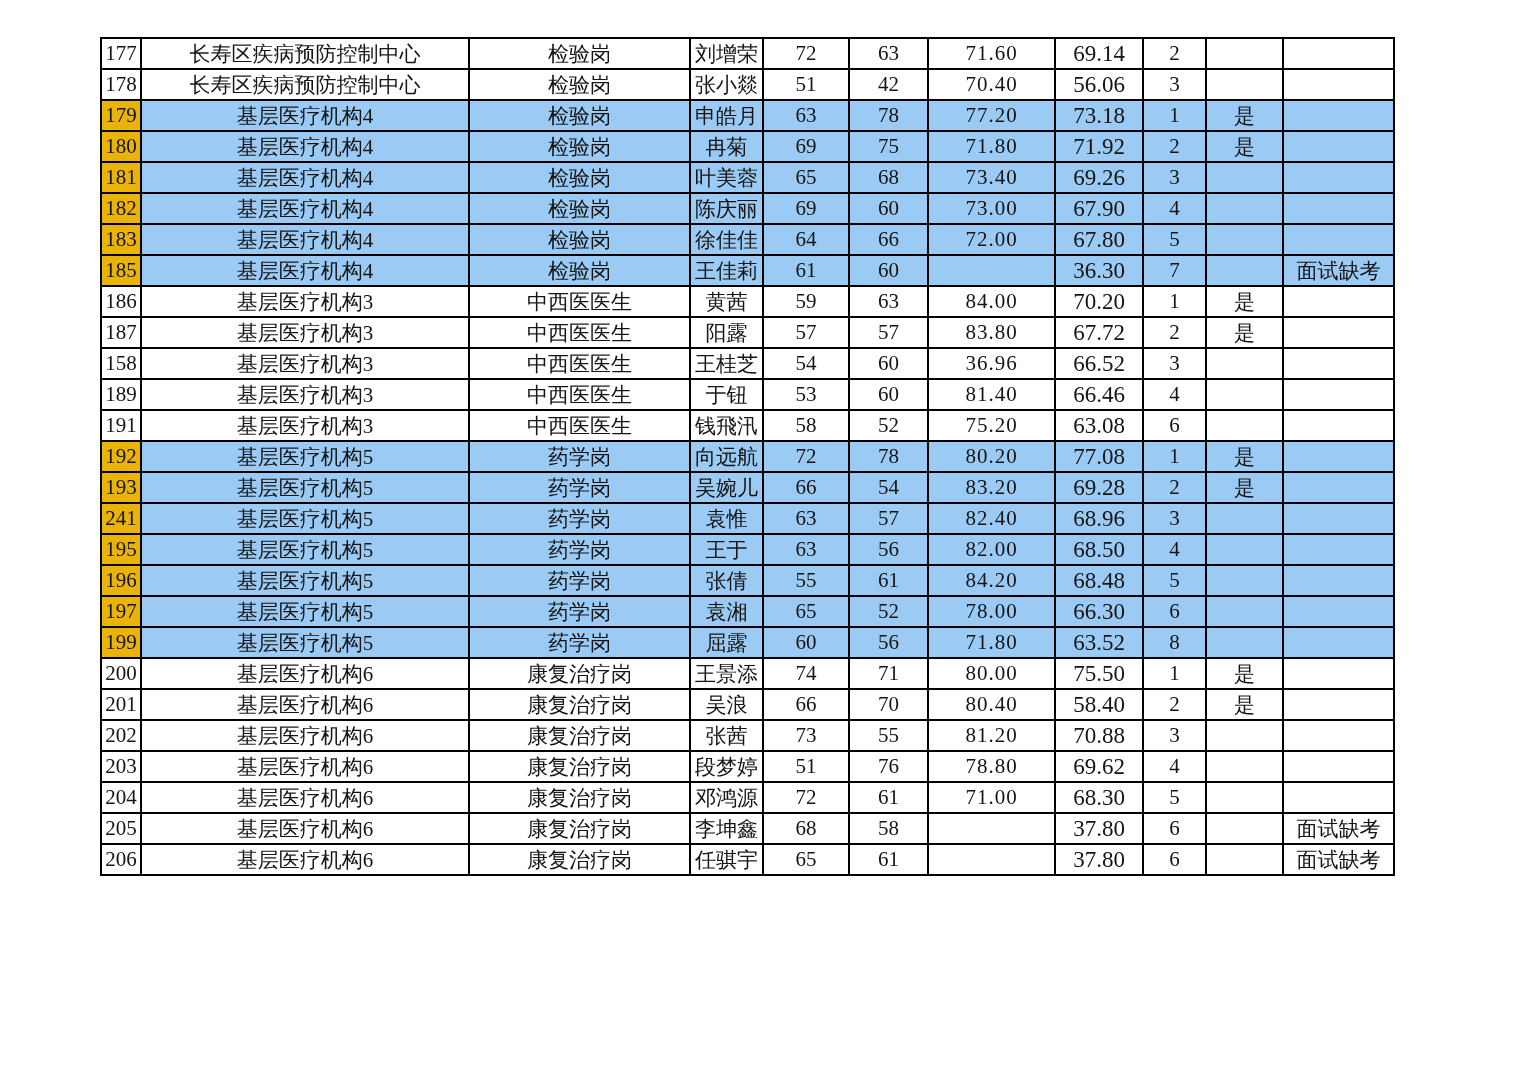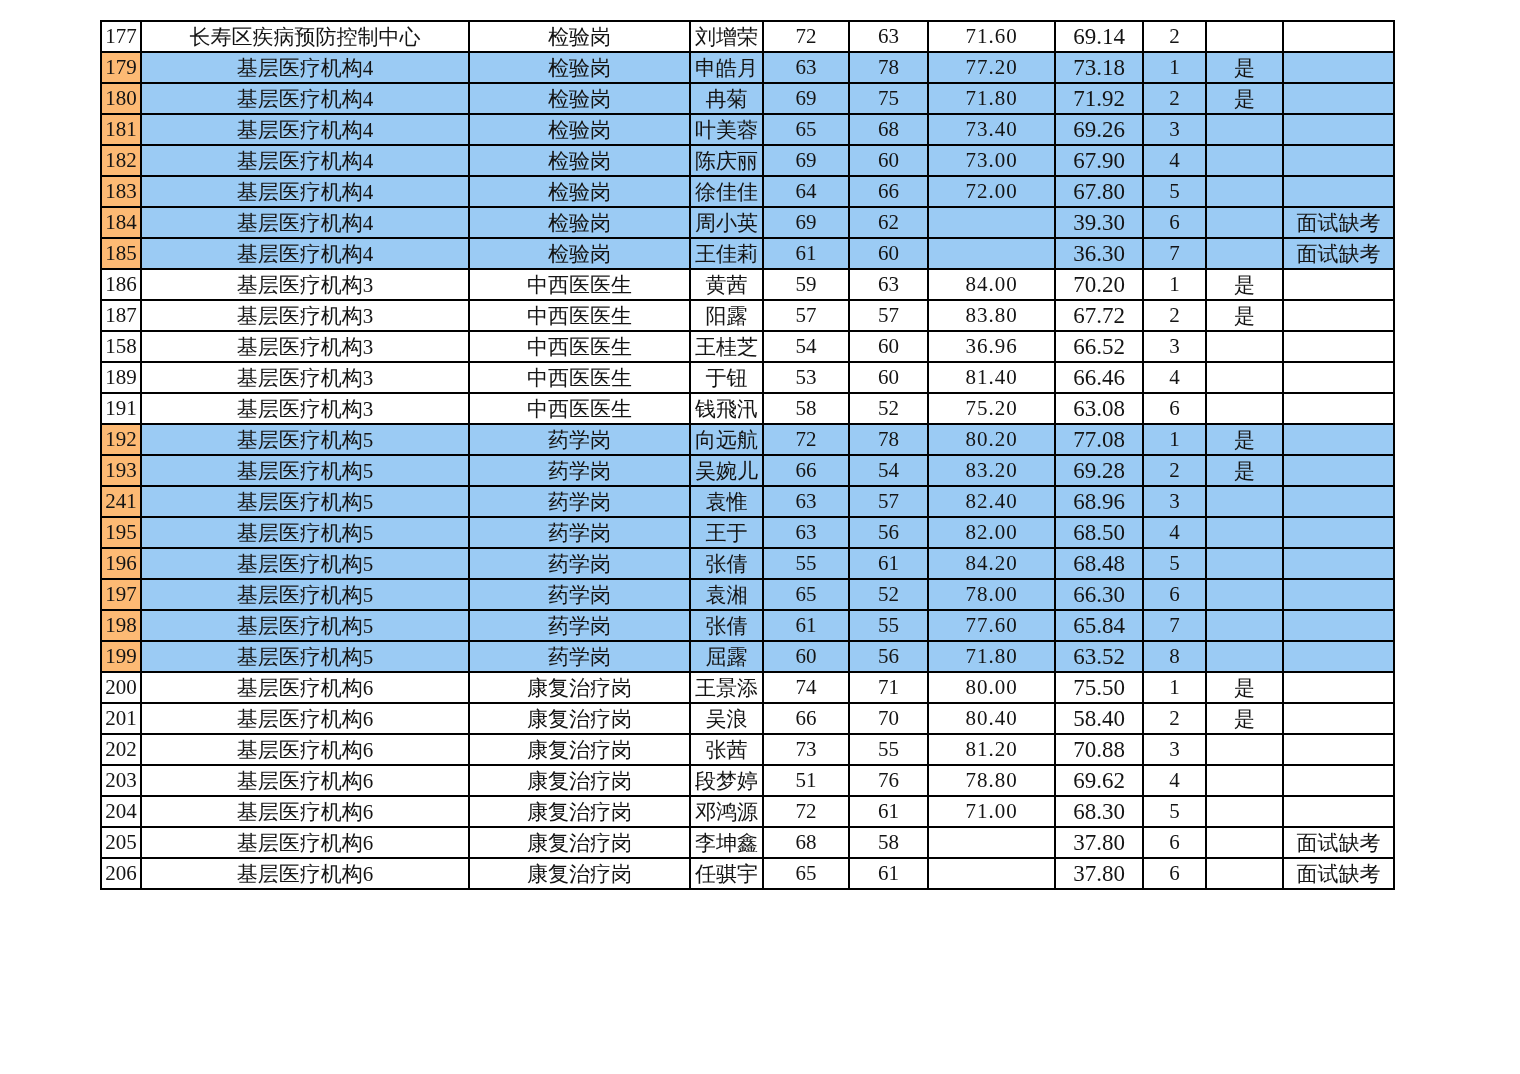--- a/index.html
+++ b/index.html
@@ -1,24 +1,24 @@
 <!DOCTYPE html>
 <html style="--hl: #9bcbf4;"><head>
 <meta charset="utf-8">
 <style>
   html,body { margin:0; padding:0; background:#ffffff; }
   body { width:1520px; height:1074px; position:relative; overflow:hidden;
          font-family:"Liberation Serif","DejaVu Serif",serif; }
-  .sheet { position:absolute; left:100px; top:20px; }
+  .sheet { position:absolute; left:100px; top:37px; }
   table { border-collapse:collapse; table-layout:fixed; }
   td { border:2px solid #000000; text-align:center; vertical-align:middle;
        font-size:21px; color:#141414; height:29px; padding:0 2px;
        overflow:hidden; white-space:nowrap; background:#ffffff; }
   tr.hl td { background:var(--hl,#9bcbf4); }
-  tr.hl td.c-seq { background:#fdba74; }
+  tr.hl td.c-seq { background:#eab308; }
   td.c-total { font-size:23px; }
   td.c-score { letter-spacing:1px; }
 </style>
 </head>
 <body>
 
 <div class="sheet">
   <table>
     <colgroup>
       <col style="width:40px">
@@ -40,20 +40,33 @@
     <td class="c-post">检验岗</td>
     <td class="c-name">刘增荣</td>
     <td class="c-s1">72</td>
     <td class="c-s2">63</td>
     <td class="c-score">71.60</td>
     <td class="c-total">69.14</td>
     <td class="c-rank">2</td>
     <td class="c-pass"></td>
     <td class="c-remark"></td>
   </tr>
+        <tr>
+    <td class="c-seq">178</td>
+    <td class="c-org">长寿区疾病预防控制中心</td>
+    <td class="c-post">检验岗</td>
+    <td class="c-name">张小燚</td>
+    <td class="c-s1">51</td>
+    <td class="c-s2">42</td>
+    <td class="c-score">70.40</td>
+    <td class="c-total">56.06</td>
+    <td class="c-rank">3</td>
+    <td class="c-pass"></td>
+    <td class="c-remark"></td>
+  </tr>
         <tr class="hl">
     <td class="c-seq">179</td>
     <td class="c-org">基层医疗机构4</td>
     <td class="c-post">检验岗</td>
     <td class="c-name">申皓月</td>
     <td class="c-s1">63</td>
     <td class="c-s2">78</td>
     <td class="c-score">77.20</td>
     <td class="c-total">73.18</td>
     <td class="c-rank">1</td>
@@ -106,33 +119,20 @@
     <td class="c-name">徐佳佳</td>
     <td class="c-s1">64</td>
     <td class="c-s2">66</td>
     <td class="c-score">72.00</td>
     <td class="c-total">67.80</td>
     <td class="c-rank">5</td>
     <td class="c-pass"></td>
     <td class="c-remark"></td>
   </tr>
         <tr class="hl">
-    <td class="c-seq">184</td>
-    <td class="c-org">基层医疗机构4</td>
-    <td class="c-post">检验岗</td>
-    <td class="c-name">周小英</td>
-    <td class="c-s1">69</td>
-    <td class="c-s2">62</td>
-    <td class="c-score"></td>
-    <td class="c-total">39.30</td>
-    <td class="c-rank">6</td>
-    <td class="c-pass"></td>
-    <td class="c-remark">面试缺考</td>
-  </tr>
-        <tr class="hl">
     <td class="c-seq">185</td>
     <td class="c-org">基层医疗机构4</td>
     <td class="c-post">检验岗</td>
     <td class="c-name">王佳莉</td>
     <td class="c-s1">61</td>
     <td class="c-s2">60</td>
     <td class="c-score"></td>
     <td class="c-total">36.30</td>
     <td class="c-rank">7</td>
     <td class="c-pass"></td>
@@ -275,33 +275,20 @@
     <td class="c-name">袁湘</td>
     <td class="c-s1">65</td>
     <td class="c-s2">52</td>
     <td class="c-score">78.00</td>
     <td class="c-total">66.30</td>
     <td class="c-rank">6</td>
     <td class="c-pass"></td>
     <td class="c-remark"></td>
   </tr>
         <tr class="hl">
-    <td class="c-seq">198</td>
-    <td class="c-org">基层医疗机构5</td>
-    <td class="c-post">药学岗</td>
-    <td class="c-name">张倩</td>
-    <td class="c-s1">61</td>
-    <td class="c-s2">55</td>
-    <td class="c-score">77.60</td>
-    <td class="c-total">65.84</td>
-    <td class="c-rank">7</td>
-    <td class="c-pass"></td>
-    <td class="c-remark"></td>
-  </tr>
-        <tr class="hl">
     <td class="c-seq">199</td>
     <td class="c-org">基层医疗机构5</td>
     <td class="c-post">药学岗</td>
     <td class="c-name">屈露</td>
     <td class="c-s1">60</td>
     <td class="c-s2">56</td>
     <td class="c-score">71.80</td>
     <td class="c-total">63.52</td>
     <td class="c-rank">8</td>
     <td class="c-pass"></td>

